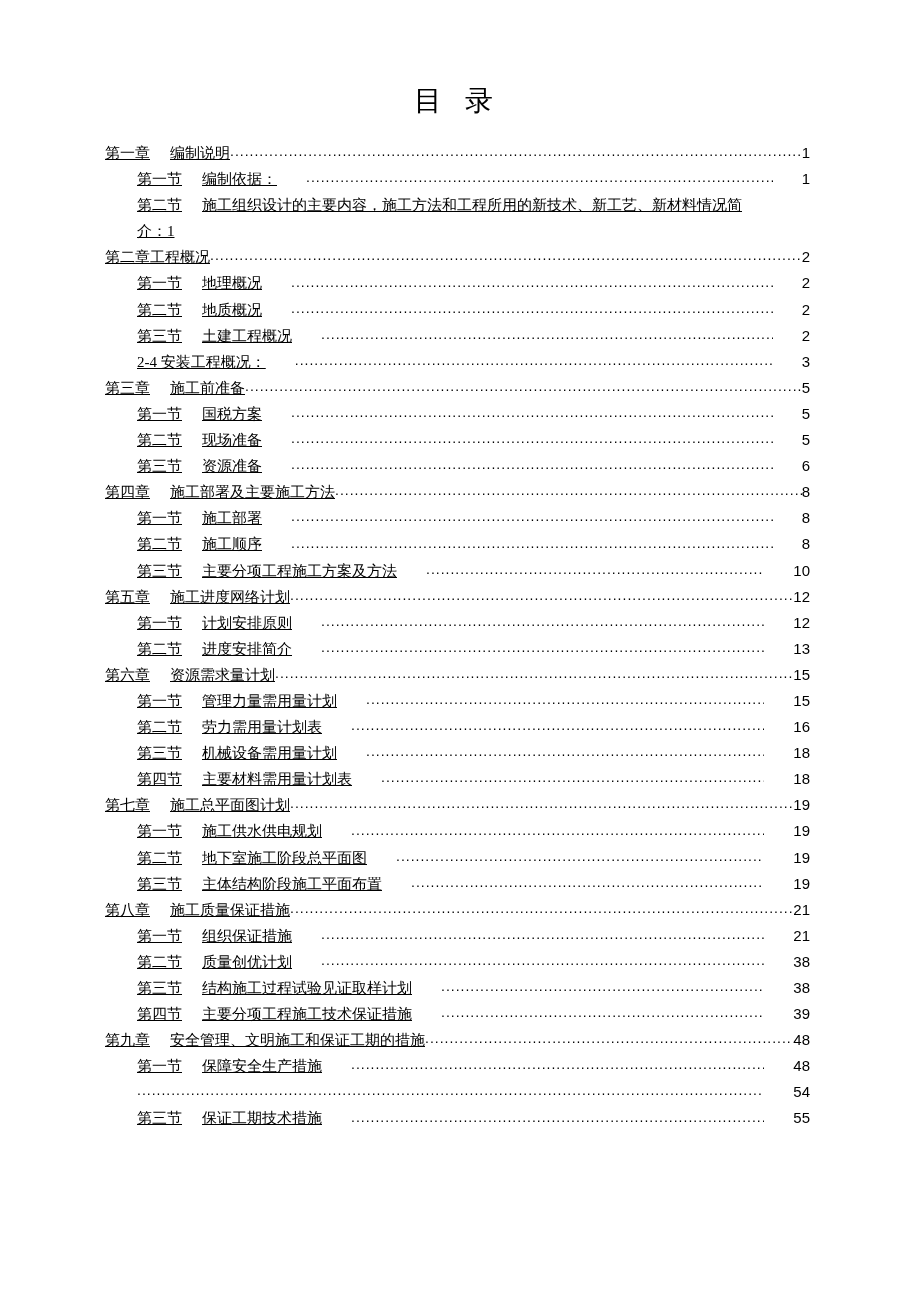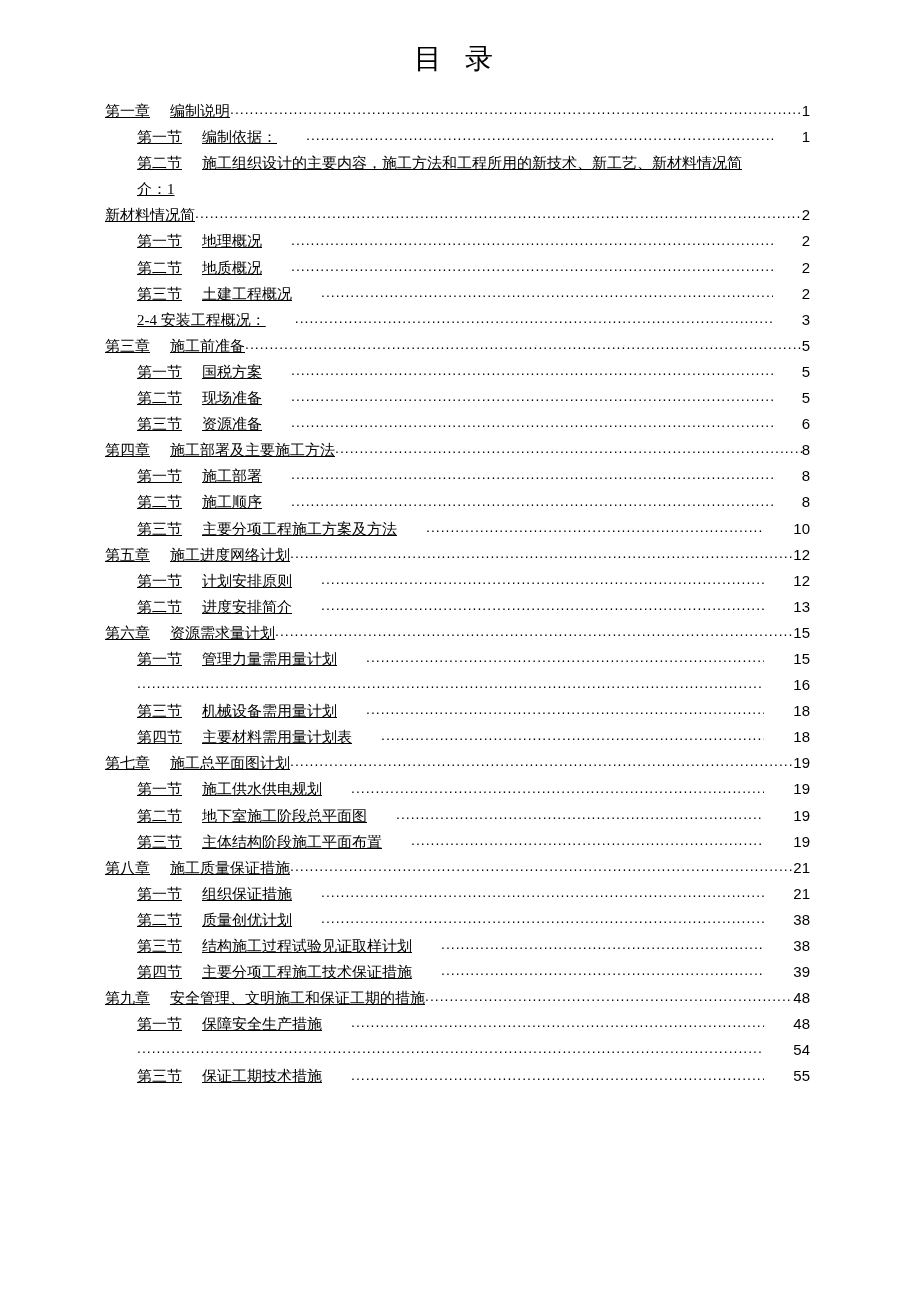--- a/index.html
+++ b/index.html
@@ -6,21 +6,22 @@
     html, body { background: #fff; }
     body {
       width: 920px;
       height: 1301px;
       font-family: "SimSun", "宋体", serif;
       color: #000;
       font-size: 15px;
       position: relative;
     }
     .page {
-      padding: 40px 110px 0 105px;
+      padding: 66px 110px 0 105px;
+      margin-top: 16px;
     }
     .title {
       font-size: 28px;
       text-align: center;
       letter-spacing: 8px;
       margin-bottom: 20px;
       font-weight: normal;
       font-family: "SimSun", serif;
     }
     .toc {
@@ -72,21 +73,21 @@
       <div class="row indent-1">
         <span class="label"><span>第一节</span><span class="sp"></span><span>编制依据：</span></span>
         <span class="leader">........................................................................................................................................................................................................................</span>
         <span class="pagenum"> 1</span>
       </div>
       <div class="row indent-1">
         <span class="label"><span>第二节</span><span class="sp"></span><span>施工组织设计的主要内容，施工方法和工程所用的新技术、新工艺、新材料情况简</span></span>
       </div>
       <div class="wrap-cont">介：1</div>
       <div class="row">
-        <span class="label"><span>新材料情况简</span></span>
+        <span class="label"><span>第二章工程概况</span></span>
         <span class="leader">........................................................................................................................................................................................................................</span>
         <span class="pagenum"> 2</span>
       </div>
       <div class="row indent-1">
         <span class="label"><span>第一节</span><span class="sp"></span><span>地理概况</span></span>
         <span class="leader">........................................................................................................................................................................................................................</span>
         <span class="pagenum"> 2</span>
       </div>
       <div class="row indent-1">
         <span class="label"><span>第二节</span><span class="sp"></span><span>地质概况</span></span>
@@ -162,20 +163,21 @@
         <span class="label"><span>第六章</span><span class="sp"></span><span>资源需求量计划</span></span>
         <span class="leader">........................................................................................................................................................................................................................</span>
         <span class="pagenum"> 15</span>
       </div>
       <div class="row indent-1">
         <span class="label"><span>第一节</span><span class="sp"></span><span>管理力量需用量计划</span></span>
         <span class="leader">........................................................................................................................................................................................................................</span>
         <span class="pagenum"> 15</span>
       </div>
       <div class="row indent-1">
+        <span class="label"><span>第二节</span><span class="sp"></span><span>劳力需用量计划表</span></span>
         <span class="leader">........................................................................................................................................................................................................................</span>
         <span class="pagenum"> 16</span>
       </div>
       <div class="row indent-1">
         <span class="label"><span>第三节</span><span class="sp"></span><span>机械设备需用量计划</span></span>
         <span class="leader">........................................................................................................................................................................................................................</span>
         <span class="pagenum"> 18</span>
       </div>
       <div class="row indent-1">
         <span class="label"><span>第四节</span><span class="sp"></span><span>主要材料需用量计划表</span></span>

